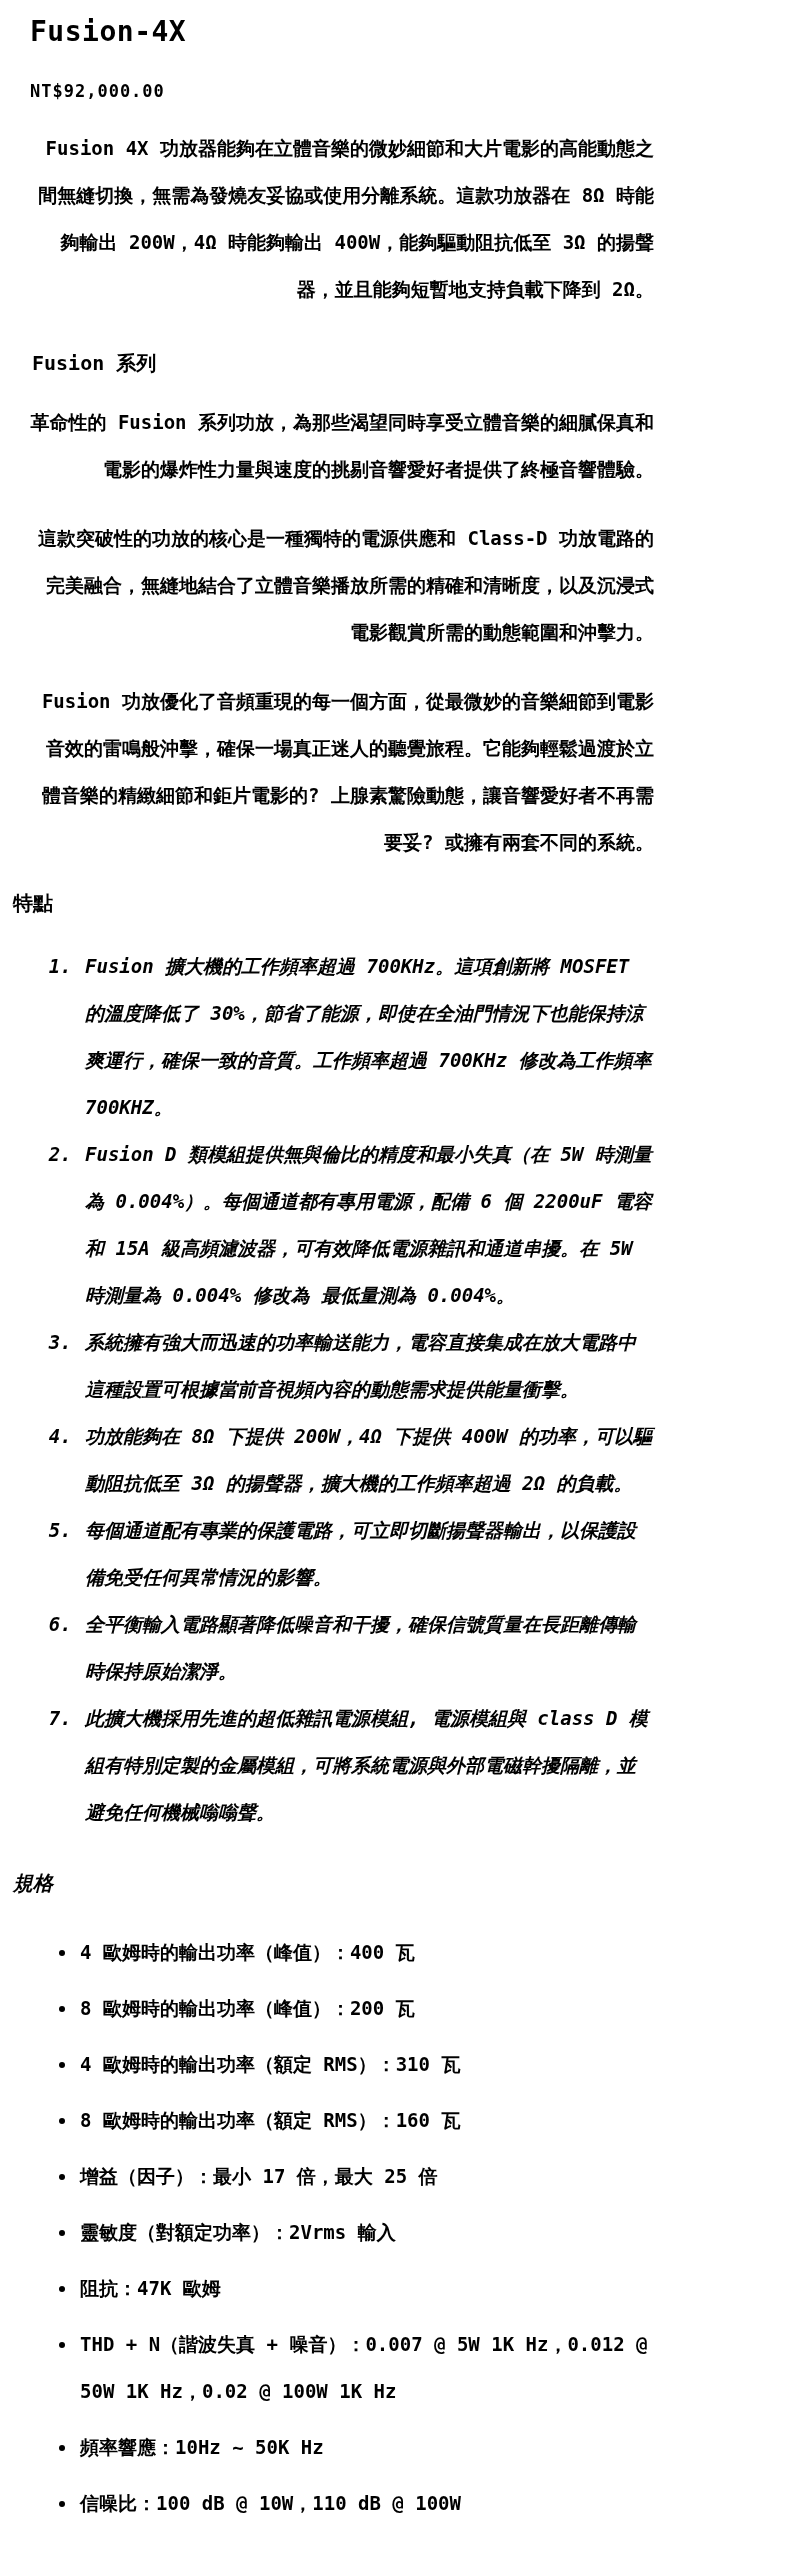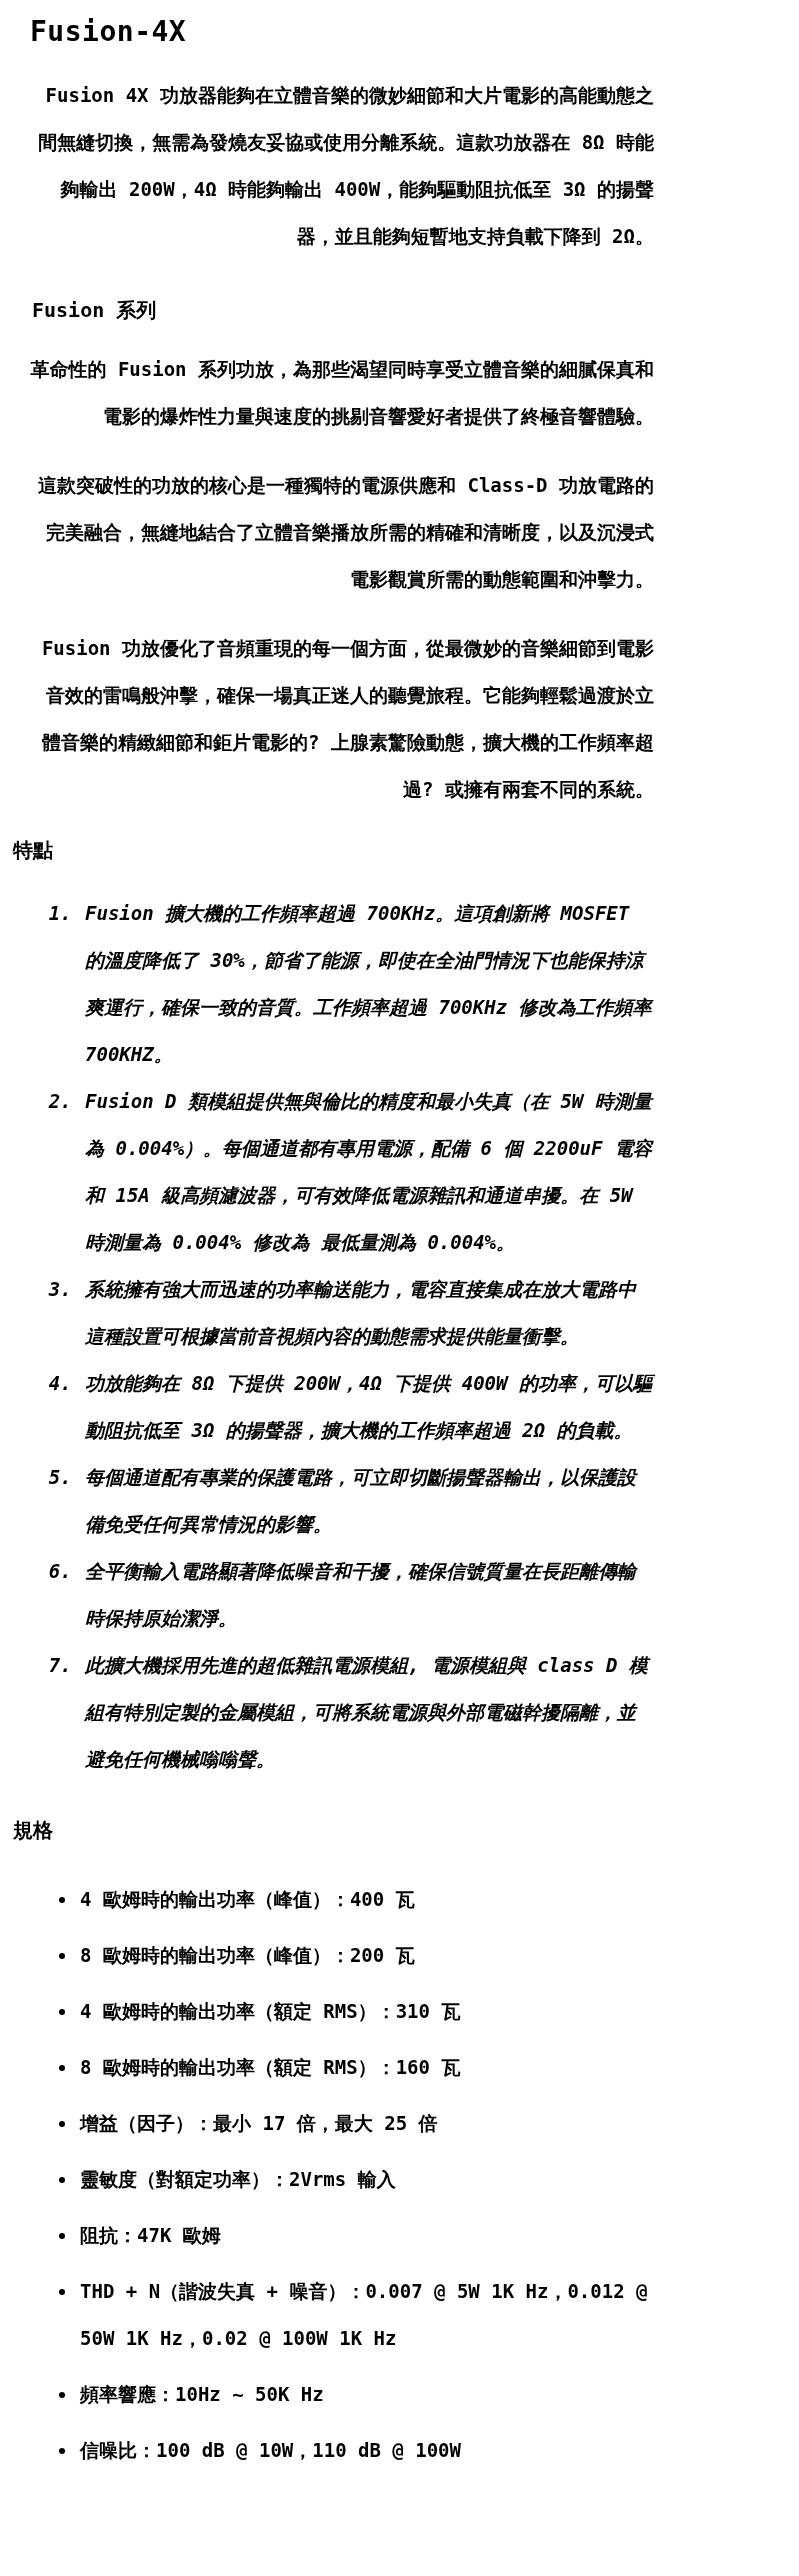--- a/index.html
+++ b/index.html
@@ -48,20 +48,21 @@
     margin: 0;
   }
   .series-heading {
     margin: 37px 0 0 32px;
   }
   .features-heading {
     margin: 24px 0 16px 13px;
   }
   .specs-heading {
     margin: 34px 0 0 13px;
+    font-style: italic;
   }
   ol.features-list {
     margin: 26px 26px 0 0;
     padding: 0 0 0 83px;
     list-style: decimal outside;
   }
   ol.features-list li {
     font-size: 19px;
     font-weight: 700;
     line-height: 47px;
@@ -96,28 +97,29 @@
     background: #000000;
   }
 </style>
 </head>
 <body>
 
 <div class="doc">
 
   <h1 class="title">Fusion-4X</h1>
 
+  <div class="price">NT$92,000.00</div>
 
   <p class="body-para">Fusion 4X 功放器能夠在立體音樂的微妙細節和大片電影的高能動態之間無縫切換，無需為發燒友妥協或使用分離系統。這款功放器在 8Ω 時能夠輸出 200W，4Ω 時能夠輸出 400W，能夠驅動阻抗低至 3Ω 的揚聲器，並且能夠短暫地支持負載下降到 2Ω。</p>
 
   <h2 class="series-heading">Fusion 系列</h2>
 
   <p class="body-para">革命性的 Fusion 系列功放，為那些渴望同時享受立體音樂的細膩保真和電影的爆炸性力量與速度的挑剔音響愛好者提供了終極音響體驗。</p>
   <p class="body-para">這款突破性的功放的核心是一種獨特的電源供應和 Class-D 功放電路的完美融合，無縫地結合了立體音樂播放所需的精確和清晰度，以及沉浸式電影觀賞所需的動態範圍和沖擊力。</p>
-  <p class="body-para">Fusion 功放優化了音頻重現的每一個方面，從最微妙的音樂細節到電影音效的雷鳴般沖擊，確保一場真正迷人的聽覺旅程。它能夠輕鬆過渡於立體音樂的精緻細節和鉅片電影的? 上腺素驚險動態，擴大機的工作頻率超過? 或擁有兩套不同的系統。</p>
+  <p class="body-para">Fusion 功放優化了音頻重現的每一個方面，從最微妙的音樂細節到電影音效的雷鳴般沖擊，確保一場真正迷人的聽覺旅程。它能夠輕鬆過渡於立體音樂的精緻細節和鉅片電影的? 上腺素驚險動態，讓音響愛好者不再需要妥? 或擁有兩套不同的系統。</p>
 
   <h2 class="features-heading">特點</h2>
 
   <ol class="features-list">
     <li>Fusion 擴大機的工作頻率超過 700KHz。這項創新將 MOSFET 的溫度降低了 30%，節省了能源，即使在全油門情況下也能保持涼爽運行，確保一致的音質。工作頻率超過 700KHz 修改為工作頻率 700KHZ。</li>
     <li>Fusion D 類模組提供無與倫比的精度和最小失真（在 5W 時測量為 0.004%）。每個通道都有專用電源，配備 6 個 2200uF 電容和 15A 級高頻濾波器，可有效降低電源雜訊和通道串擾。在 5W 時測量為 0.004% 修改為 最低量測為 0.004%。</li>
     <li>系統擁有強大而迅速的功率輸送能力，電容直接集成在放大電路中這種設置可根據當前音視頻內容的動態需求提供能量衝擊。</li>
     <li>功放能夠在 8Ω 下提供 200W，4Ω 下提供 400W 的功率，可以驅動阻抗低至 3Ω 的揚聲器，擴大機的工作頻率超過 2Ω 的負載。</li>
     <li>每個通道配有專業的保護電路，可立即切斷揚聲器輸出，以保護設備免受任何異常情況的影響。</li>
     <li>全平衡輸入電路顯著降低噪音和干擾，確保信號質量在長距離傳輸時保持原始潔淨。</li>

